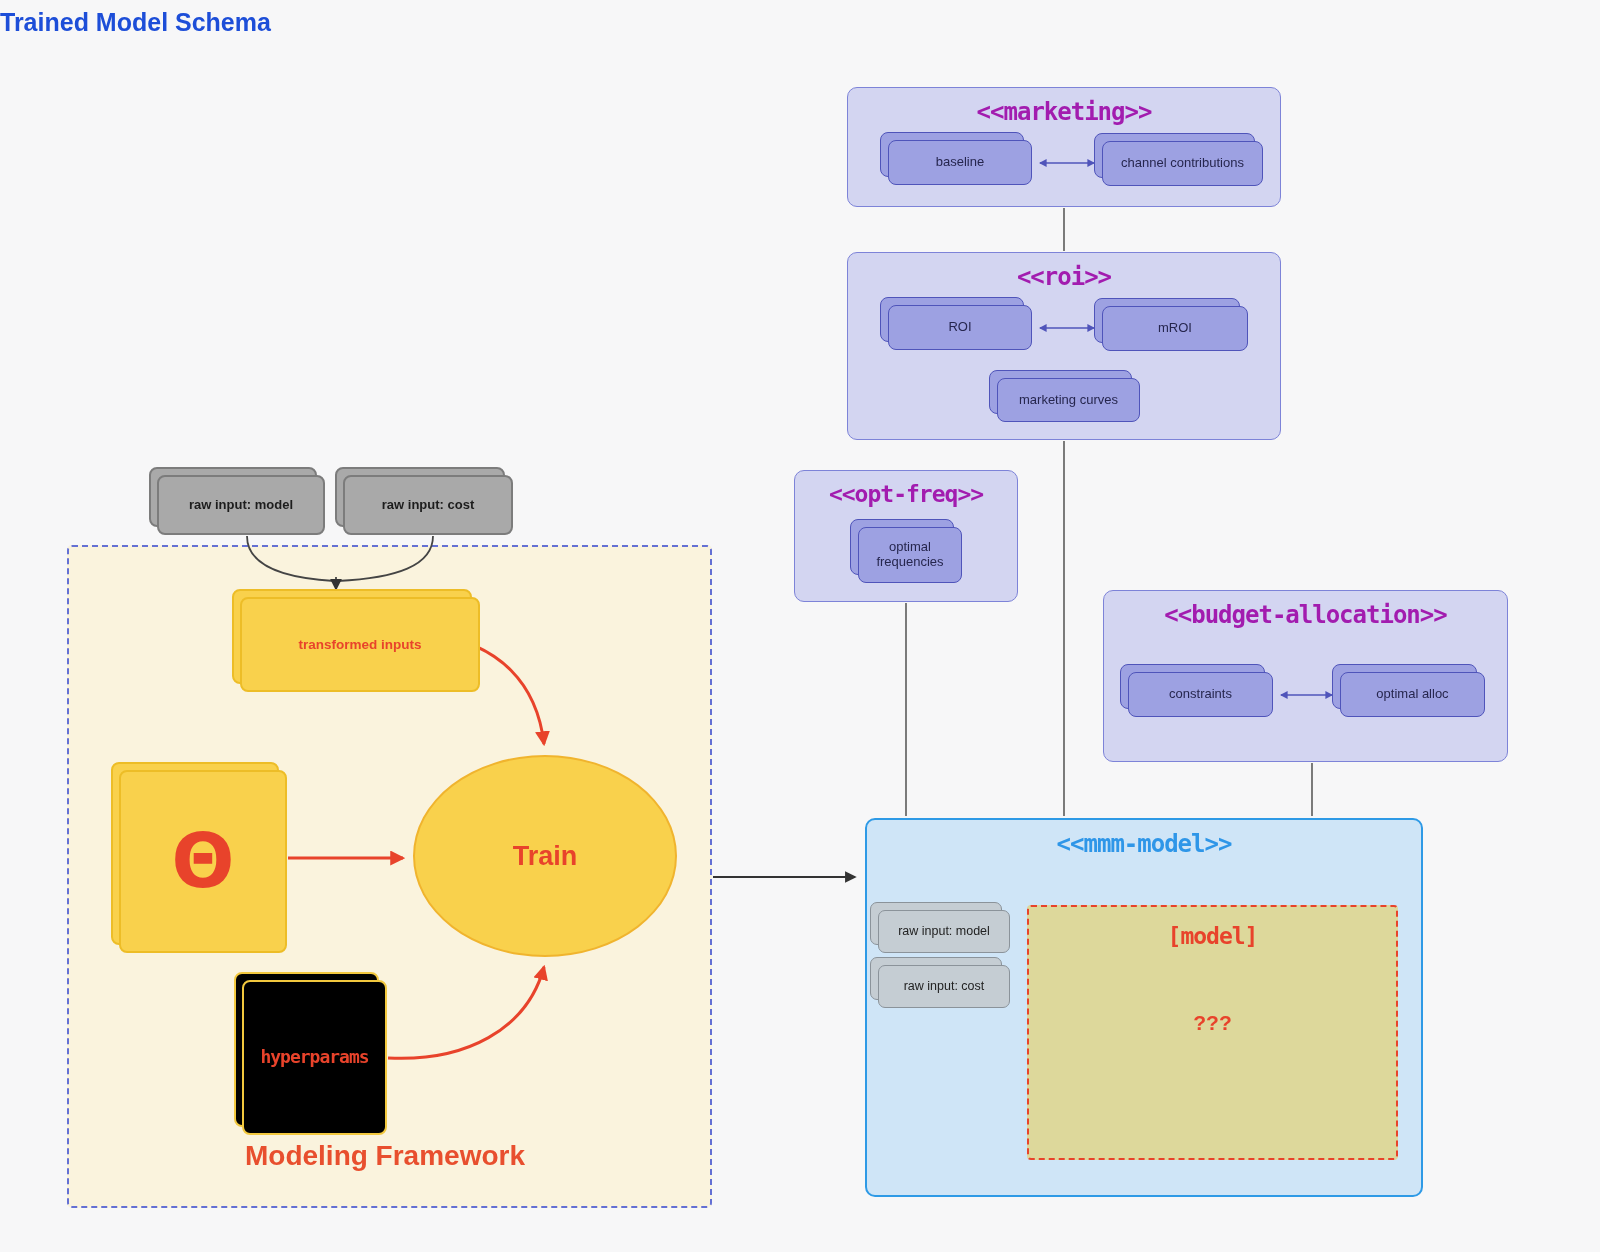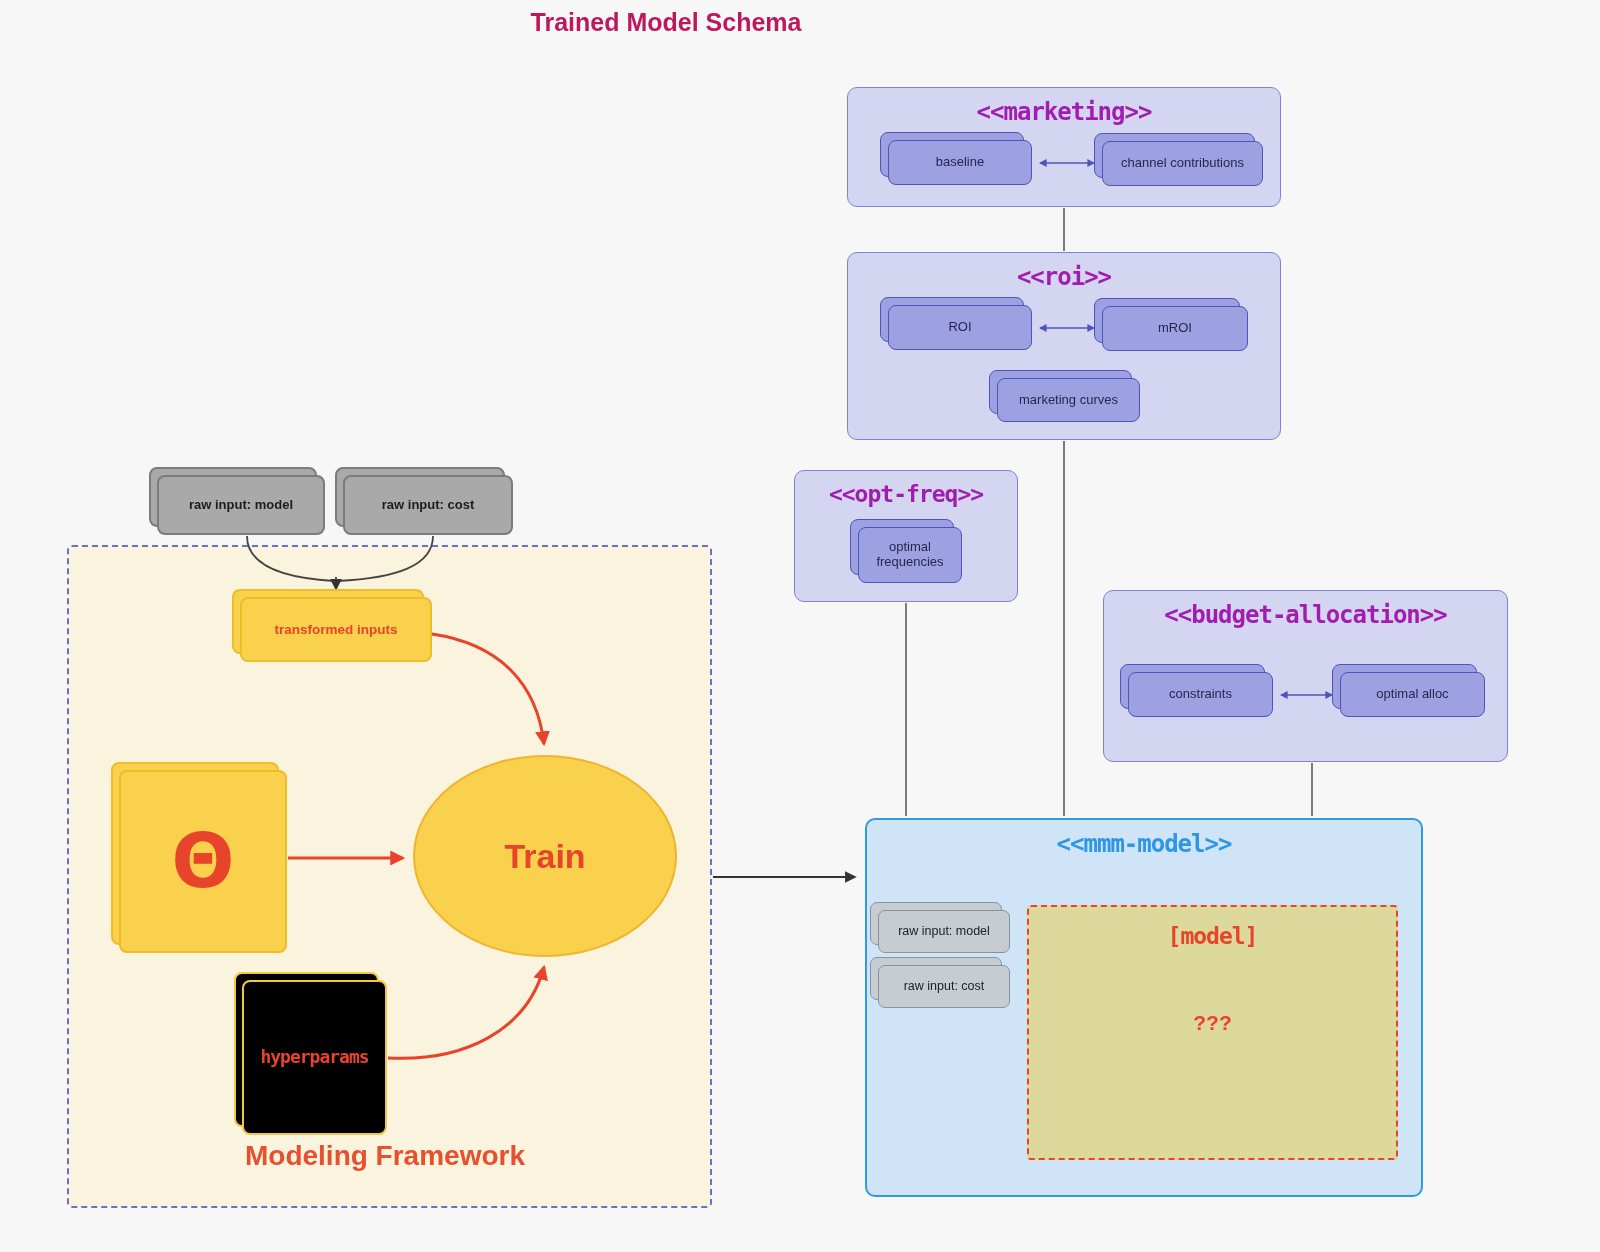--- a/index.html
+++ b/index.html
@@ -5,21 +5,21 @@
   html,body { margin:0; padding:0; }
   body { background:#f7f7f8; }
   .canvas {
     position:relative; width:1600px; height:1252px;
     background:#f7f7f8; overflow:hidden;
     font-family:"Liberation Sans", sans-serif;
   }
 
   .page-title {
     position:absolute; left:0; top:8; top:8px; width:1332px;
-    text-align:center; font-size:25px; font-weight:bold; color:#be185d;
+    font-size:25px; font-weight:bold; color:#1d4ed8;
     z-index:4;
   }
 
   
   .group { position:absolute; z-index:1; border-radius:10px; box-sizing:border-box; }
   .gtitle {
     font-family:"DejaVu Sans Mono", monospace; font-weight:bold;
     font-size:24px; text-align:center; margin-top:10px; letter-spacing:-1px;
   }
   .purple-group { background:#d3d5f1; border:1.5px solid #7d83d8; }
@@ -51,21 +51,21 @@
 
   .transformed-text { font-size:13.5px; font-weight:bold; }
   .theta-text { font-size:74px; font-weight:bold; font-family:"DejaVu Sans", sans-serif; }
   .hyper-text { font-family:"DejaVu Sans Mono", monospace; font-size:18px; font-weight:bold; letter-spacing:-1px; }
 
   
   .ellipse {
     position:absolute; z-index:3; border-radius:50%;
     background:#f9d14c; border:2px solid #f0b42e; box-sizing:border-box;
     display:flex; align-items:center; justify-content:center;
-    color:#e8432b; font-size:34px; font-weight:bold;
+    color:#e8432b; font-size:27px; font-weight:bold;
   }
 
   
   .model-box {
     position:absolute; z-index:2; box-sizing:border-box;
     background:#ddd89b; border:2.5px dashed #e8432b; border-radius:4px;
     text-align:center;
   }
   .model-box .mlabel {
     margin-top:16px; font-family:"DejaVu Sans Mono", monospace;
@@ -154,21 +154,21 @@
 
   <div class="node gray" style="left:157px; top:475px; width:168px; height:60px;">
     <div class="back"></div>
     <div class="front">raw input: model</div>
   </div>
   <div class="node gray" style="left:343px; top:475px; width:170px; height:60px;">
     <div class="back"></div>
     <div class="front">raw input: cost</div>
   </div>
 
-  <div class="node yellow" style="left:240px; top:597px; width:192px; height:65px;">
+  <div class="node yellow" style="left:240px; top:597px; width:192px; height:95px;padding-left:48px;">
     <div class="back"></div>
     <div class="front transformed-text">transformed inputs</div>
   </div>
 
   <div class="node yellow" style="left:119px; top:770px; width:168px; height:183px;">
     <div class="back"></div>
     <div class="front theta-text">Θ</div>
   </div>
 
   <div class="ellipse" style="left:413px; top:755px; width:264px; height:202px;">

